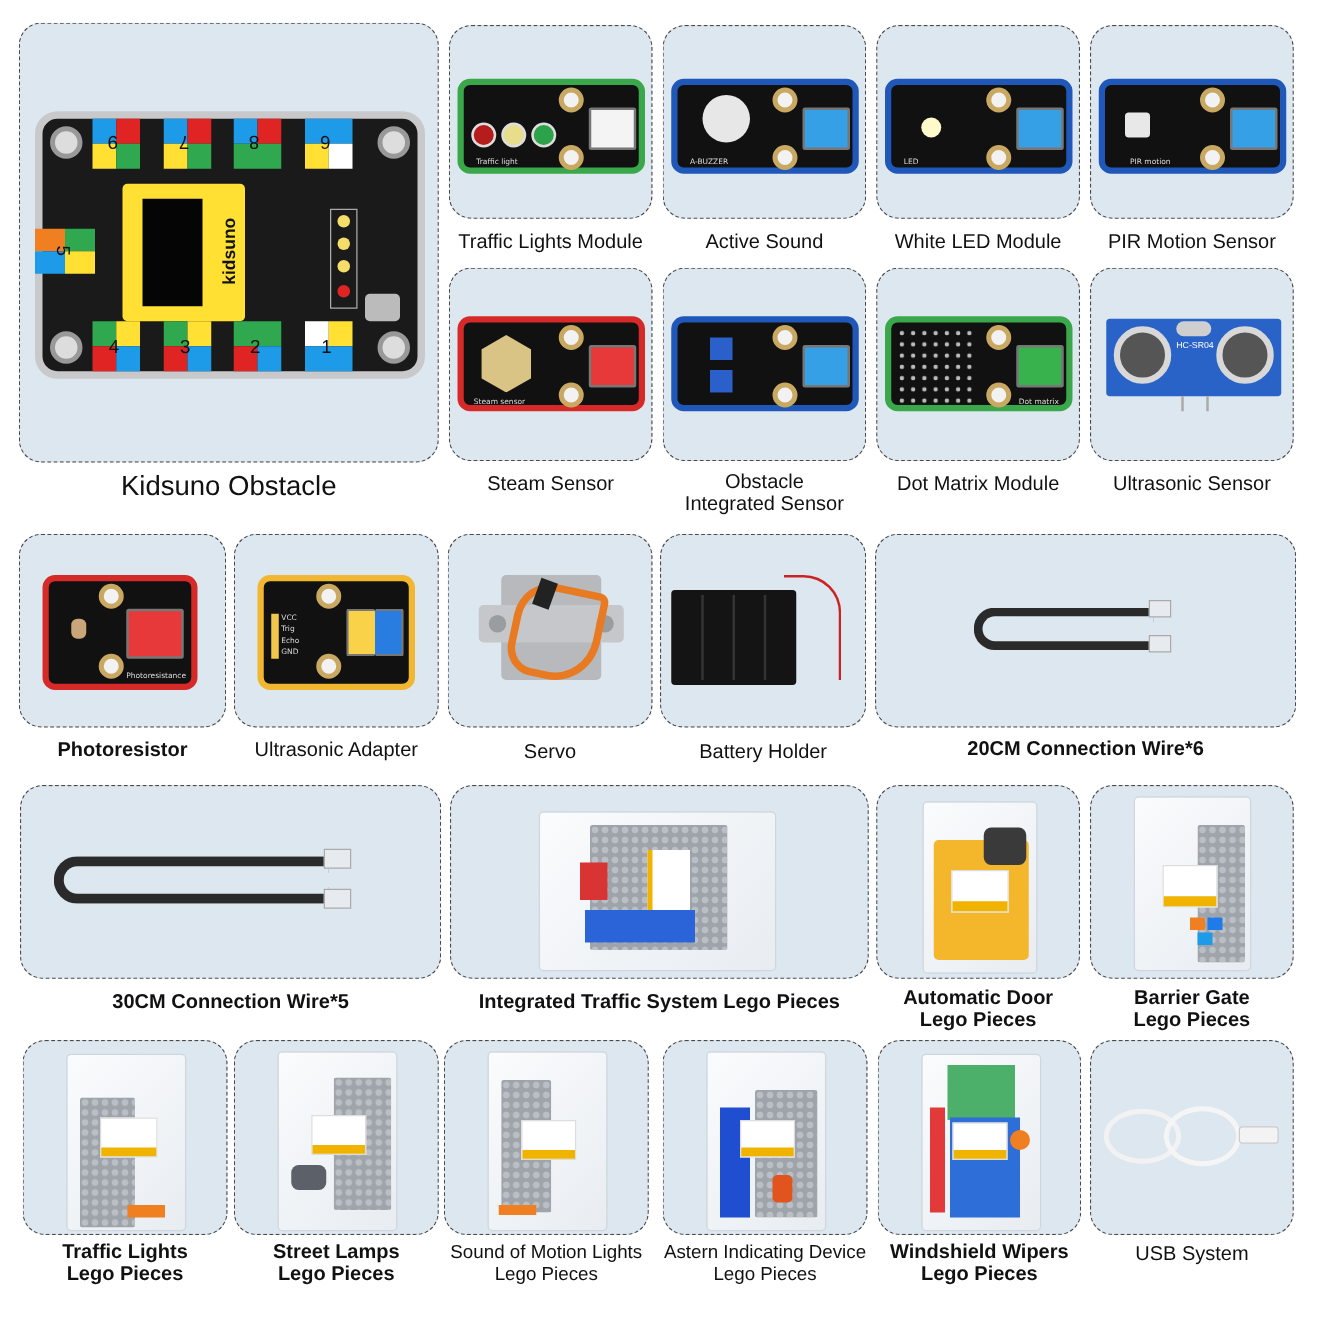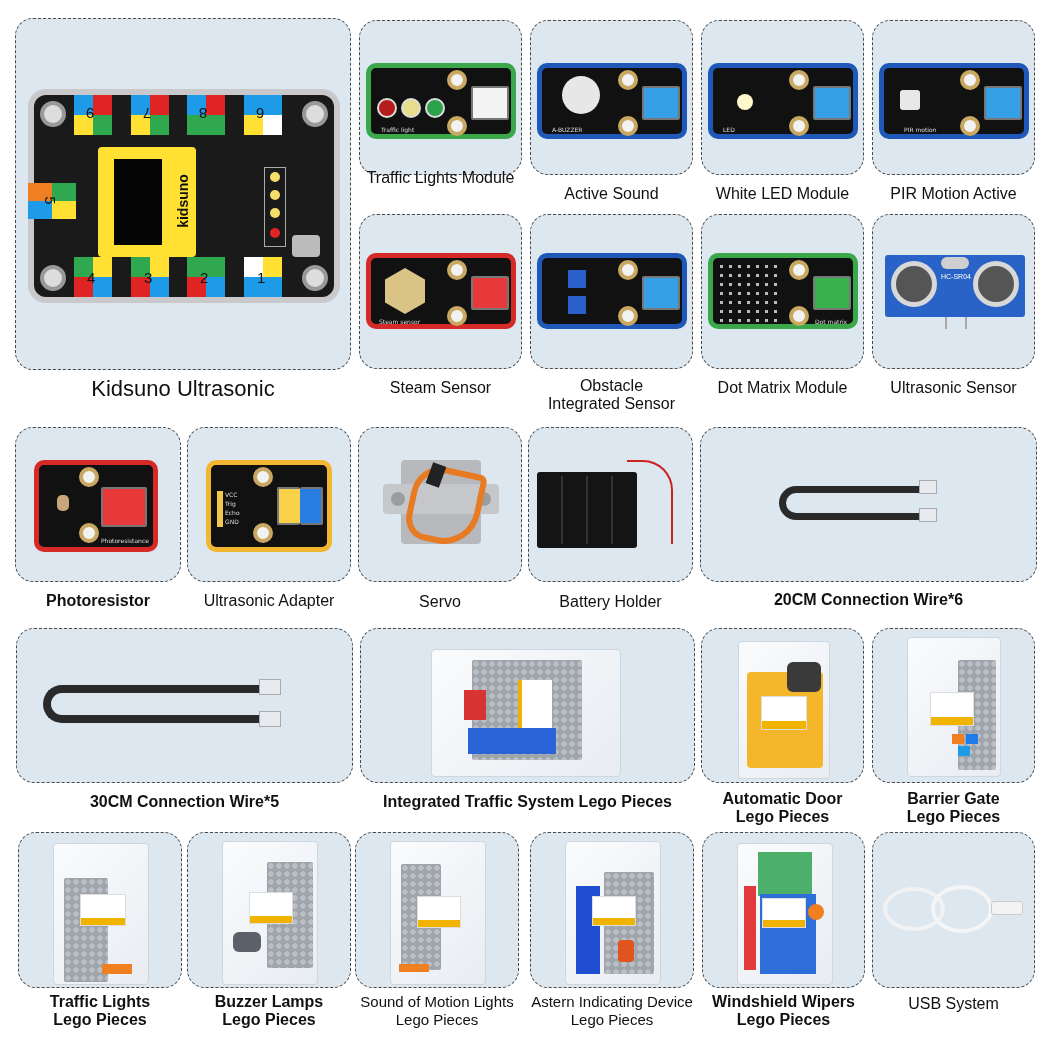--- a/index.html
+++ b/index.html
@@ -137,34 +137,34 @@
       <span style="position:absolute;left:13px;top:12px;font-size:15px;">2</span>
     </div>
     <div style="position:absolute;left:210px;bottom:0;width:38px;height:40px;">
       <div style="position:absolute;left:0;top:0;width:19px;height:20px;background:#fff;"></div>
       <div style="position:absolute;left:19px;top:0;width:19px;height:20px;background:#ffe033;"></div>
       <div style="position:absolute;left:0;top:20px;width:38px;height:20px;background:#1e9be8;"></div>
       <span style="position:absolute;left:13px;top:12px;font-size:15px;">1</span>
     </div>
   </div>
 </div>
-<div class="label big" style="left:15px;top:376px;width:336px;">Kidsuno Ultrasonic</div>
+<div class="label big" style="left:15px;top:376px;width:336px;">Kidsuno Obstacle</div>
 
 <div class="card" style="left:359px;top:20px;width:163px;height:155px;">
   <div class="board" style="left:6px;top:42px;width:150px;height:76px;border-color:#3aa84a;">
     <div style="position:absolute;left:6px;top:30px;width:20px;height:20px;border-radius:50%;background:#b51c1c;border:2px solid #ddd;"></div>
     <div style="position:absolute;left:30px;top:30px;width:20px;height:20px;border-radius:50%;background:#e8dd8a;border:2px solid #ddd;"></div>
     <div style="position:absolute;left:54px;top:30px;width:20px;height:20px;border-radius:50%;background:#2ca24a;border:2px solid #ddd;"></div>
     <div class="hole" style="left:76px;top:2px;"></div>
     <div class="hole" style="left:76px;top:48px;"></div>
     <div class="connector" style="left:100px;top:18px;width:38px;height:34px;background:#f4f4f4;"></div>
     <span class="silk" style="left:10px;top:58px;">Traffic light</span>
   </div>
 </div>
-<div class="label" style="left:355px;top:169px;width:171px;">Traffic Lights Module</div>
+<div class="label" style="left:355px;top:185px;width:171px;">Traffic Lights Module</div>
 
 <div class="card" style="left:530px;top:20px;width:163px;height:155px;">
   <div class="board" style="left:6px;top:42px;width:150px;height:76px;border-color:#1f58b8;">
     <div style="position:absolute;left:20px;top:8px;width:38px;height:38px;border-radius:50%;background:#e7e7e7;"></div>
     <div class="hole" style="left:76px;top:2px;"></div>
     <div class="hole" style="left:76px;top:48px;"></div>
     <div class="connector" style="left:100px;top:18px;width:38px;height:34px;background:#36a0e6;"></div>
     <span class="silk" style="left:10px;top:58px;">A-BUZZER</span>
   </div>
 </div>
@@ -183,21 +183,21 @@
 
 <div class="card" style="left:872px;top:20px;width:163px;height:155px;">
   <div class="board" style="left:6px;top:42px;width:150px;height:76px;border-color:#1f58b8;">
     <div style="position:absolute;left:16px;top:22px;width:20px;height:20px;border-radius:3px;background:#e8e8e8;"></div>
     <div class="hole" style="left:76px;top:2px;"></div>
     <div class="hole" style="left:76px;top:48px;"></div>
     <div class="connector" style="left:100px;top:18px;width:38px;height:34px;background:#36a0e6;"></div>
     <span class="silk" style="left:20px;top:58px;">PIR motion</span>
   </div>
 </div>
-<div class="label" style="left:868px;top:185px;width:171px;">PIR Motion Active</div>
+<div class="label" style="left:868px;top:185px;width:171px;">PIR Motion Sensor</div>
 
 <div class="card" style="left:359px;top:214px;width:163px;height:155px;">
   <div class="board" style="left:6px;top:38px;width:150px;height:76px;border-color:#d62a28;">
     <div style="position:absolute;left:14px;top:10px;width:40px;height:46px;background:#d9c485;clip-path:polygon(50% 0,100% 25%,100% 75%,50% 100%,0 75%,0 25%);"></div>
     <div class="hole" style="left:76px;top:2px;"></div>
     <div class="hole" style="left:76px;top:48px;"></div>
     <div class="connector" style="left:100px;top:18px;width:38px;height:34px;background:#e8393a;"></div>
     <span class="silk" style="left:8px;top:60px;">Steam sensor</span>
   </div>
 </div>
@@ -350,21 +350,21 @@
 </div>
 
 <div class="card" style="left:187px;top:832px;width:164px;height:156px;">
   <div class="bag" style="left:34px;top:8px;width:96px;height:144px;">
     <div class="plate" style="left:44px;top:20px;width:46px;height:106px;"></div>
     <div class="tag" style="left:26px;top:50px;width:44px;height:32px;"></div>
     <div style="position:absolute;left:10px;top:90px;width:28px;height:20px;background:#5c6068;border-radius:6px;"></div>
   </div>
 </div>
 <div class="label bold" style="left:183px;top:993px;width:172px;">
-  <span class="line">Buzzer Lamps</span>
+  <span class="line">Street Lamps</span>
   <span class="line">Lego Pieces</span>
 </div>
 
 <div class="card" style="left:355px;top:832px;width:164px;height:156px;">
   <div class="bag" style="left:34px;top:8px;width:96px;height:144px;">
     <div class="plate" style="left:10px;top:22px;width:40px;height:106px;"></div>
     <div class="tag" style="left:26px;top:54px;width:44px;height:32px;"></div>
     <div style="position:absolute;left:8px;top:122px;width:30px;height:8px;background:#f07f22;"></div>
   </div>
 </div>

